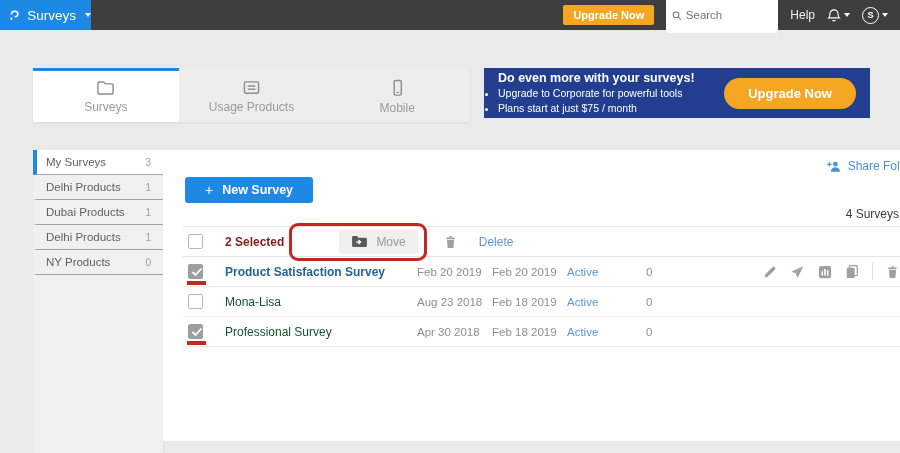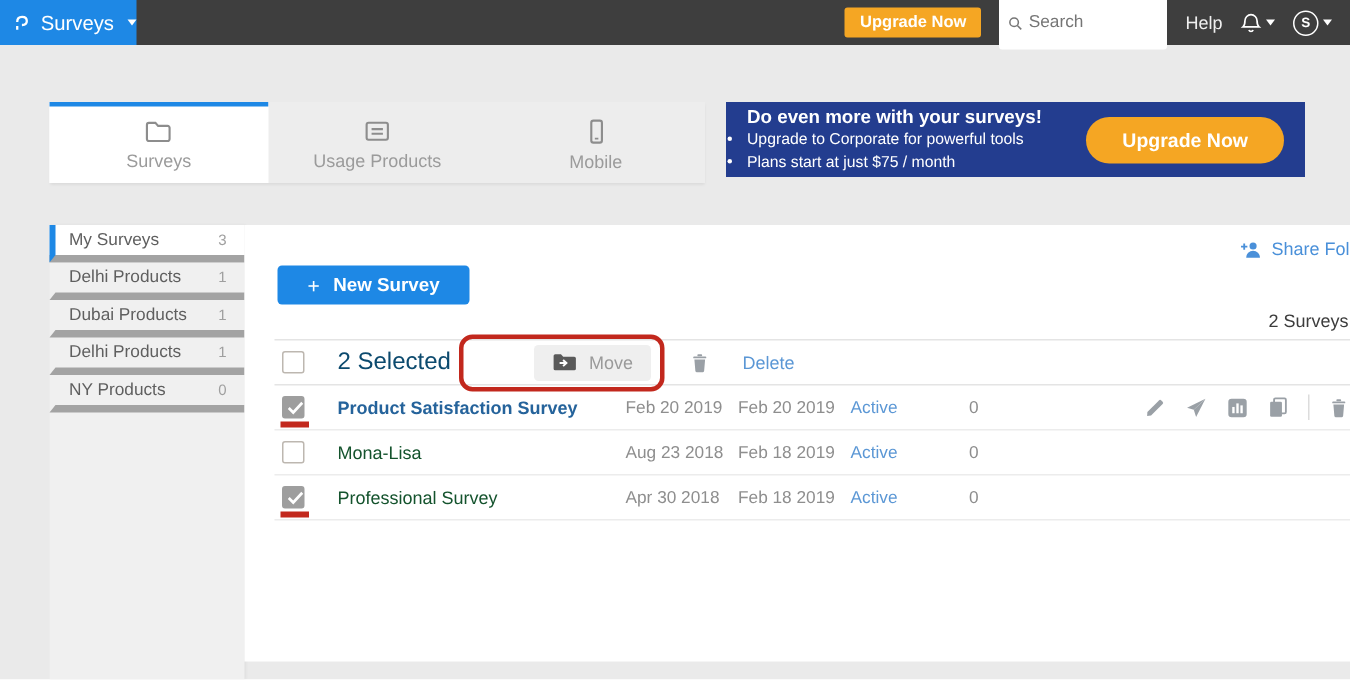--- a/index.html
+++ b/index.html
@@ -34,41 +34,41 @@
   
   .banner { position:absolute; left:484px; top:68px; width:386px; height:50px; background:#233d8f; color:#fff;
             display:flex; align-items:center; padding:0 14px; }
   .banner-title { font-size:12.5px; font-weight:bold; line-height:1.25; }
   .banner-list { list-style:disc; font-size:10.5px; line-height:1.4; }
   .banner-btn { margin-left:auto; background:#f5a623; color:#fff; border:none; border-radius:16px; font-size:13px; font-weight:bold; padding:8px 24px; cursor:pointer; font-family:inherit; }
 
   
   .sidebar { position:absolute; left:33px; top:150px; width:130px; bottom:0; background:#f0f0f0; box-shadow:1px 0 2px rgba(0,0,0,.05); }
   .side-item { height:25px; display:flex; align-items:center; justify-content:space-between; padding:0 12px 0 9px;
-               font-size:11.5px; color:#5f5f5f; border-bottom:5px solid #a3a3a3; border-left:4px solid transparent; cursor:pointer; }
+               font-size:11.5px; color:#5f5f5f; border-bottom:1px solid #a3a3a3; border-left:4px solid transparent; cursor:pointer; }
   .side-item.active { background:#fff; border-left-color:#1e88e5; }
   .side-count { font-size:10px; color:#9f9f9f; }
 
   
   .main { position:absolute; left:163px; top:150px; width:772px; bottom:12px; background:#fff; }
   .share-folder { position:absolute; top:9px; right:18px; display:flex; align-items:center; gap:6px; color:#4a90d9; font-size:12px; cursor:pointer; }
   .new-survey { position:absolute; top:27px; left:22px; background:#1e88e5; color:#fff; border:none; border-radius:3px;
                 font-size:12.5px; font-weight:bold; padding:6px 20px; display:flex; align-items:center; gap:9px; cursor:pointer; font-family:inherit; }
   .new-survey .plus { font-weight:normal; font-size:14px; line-height:1; }
   .count-dd { position:absolute; top:57px; right:22px; display:flex; align-items:center; gap:6px; font-size:12px; color:#3c3c3c; cursor:pointer; }
   .count-dd .caret { color:#555; }
 
   
   .table { position:absolute; top:76px; left:20px; right:17px; }
   .thead { height:31px; border-top:1px solid #e4e4e4; border-bottom:1px solid #e4e4e4; display:flex; align-items:center; }
   .cb-cell { width:42px; display:flex; align-items:center; }
   .cbx { width:15px; height:15px; border:1px solid #bdb7b0; border-radius:2px; background:#fff; margin-left:5px; position:relative; cursor:pointer; flex:0 0 auto; }
   .cbx.checked { background:#9e9e9e; border-color:#9e9e9e; }
   .cbx.checked svg { position:absolute; top:2px; left:1.5px; }
-  .sel-text { font-weight:normal; color:#0c4a6e; font-size:16px; }
+  .sel-text { font-weight:bold; color:#7f1d1d; font-size:12px; }
   .move-wrap { position:relative; margin-left:14px;padding-left:41px; }
   .move-btn { display:flex; align-items:center; gap:8px; background:#efefef; border:none; border-radius:3px; padding:5px 12px;
               font-size:12px; color:#9a9a9a; cursor:pointer; font-family:inherit; }
   .red-ring { position:absolute; top:-7px; bottom:-7px; left:-9px; right:-9px; border:3px solid #c2281d; border-radius:9px; pointer-events:none; }
   .delete-btn { display:flex; align-items:center; gap:22px; margin-left:26px; background:none; border:none; font-size:12px; color:#5b97d5; cursor:pointer; font-family:inherit; }
 
   .t-row { height:30px; display:grid; grid-template-columns:42px 192px 75px 75px 79px 50px 1fr; align-items:center; border-bottom:1px solid #ececec; }
   .name-link { font-size:12px; color:#14532d; cursor:pointer; }
   .name-link.bold { color:#25639b; font-weight:bold; }
   .cell-date, .cell-resp { font-size:11.5px; color:#8e8e8e; }
@@ -186,21 +186,21 @@
       </svg>
       <span>Share Folder</span>
     </div>
 
     <button class="new-survey">
       <span class="plus">+</span>
       <span>New Survey</span>
     </button>
 
     <div class="count-dd">
-      <span>2 Surveys</span>
+      <span>4 Surveys</span>
       <span class="caret"></span>
     </div>
 
     <div class="table">
 
       <div class="thead">
         <div class="cb-cell">
           <span class="cbx"></span>
         </div>
         <span class="sel-text">2 Selected</span>

